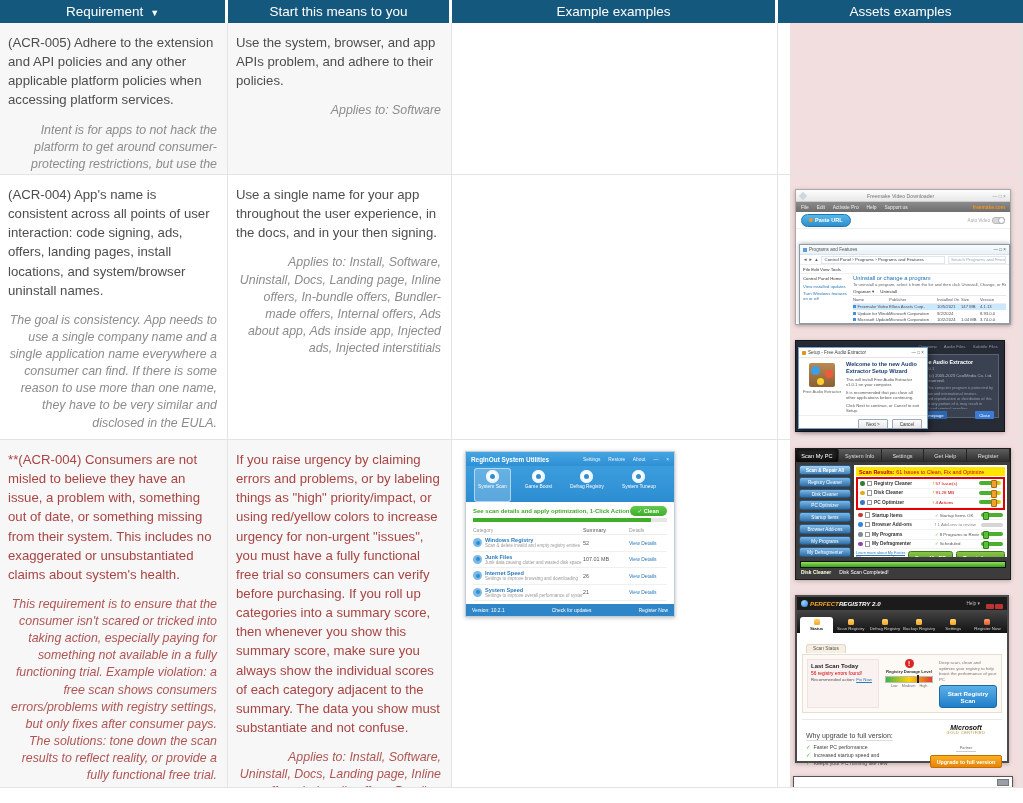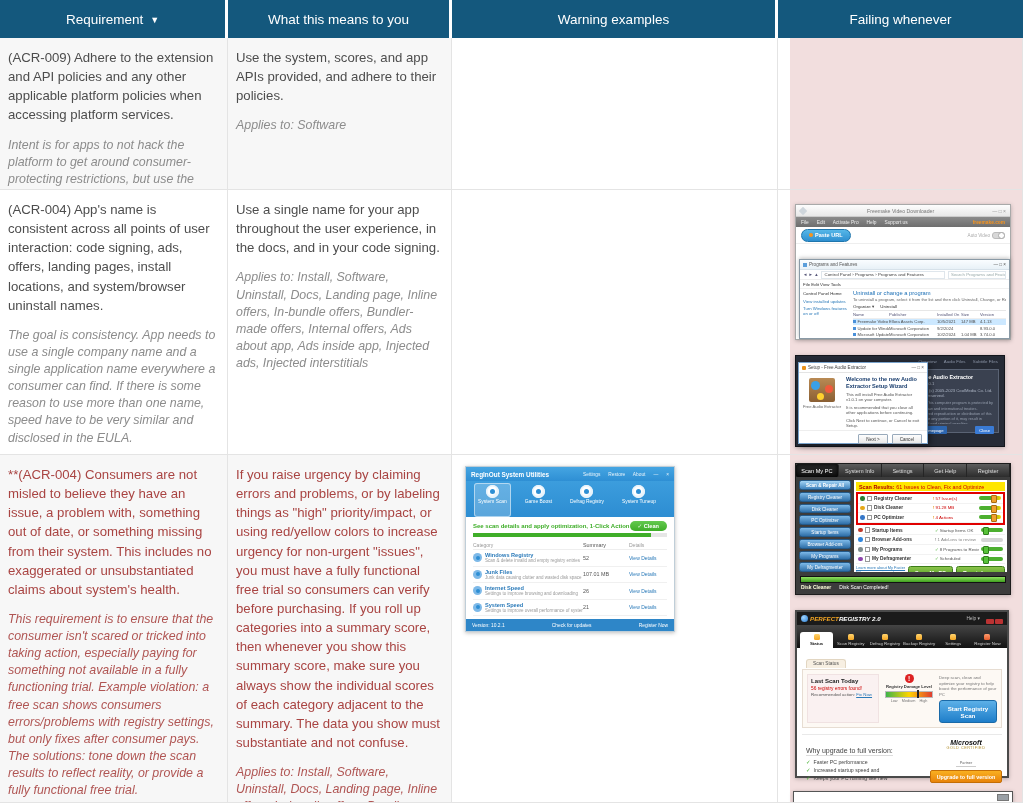--- a/index.html
+++ b/index.html
@@ -1,36 +1,36 @@
 <!DOCTYPE html>
 <html><head>
 <meta charset="utf-8">
 <style>
   html,body{margin:0;padding:0;background:#fff;}
   body{font-family:"Liberation Sans","DejaVu Sans",sans-serif;color:#4d4d4d;}
   .page{width:1023px;height:803px;overflow:hidden;position:relative;background:#fff;}
 
   
   .thead,.row{display:grid;grid-template-columns:228px 224px 326px 245px;}
-  .thead{height:38px;}
+  .thead{height:23px;}
   .th{background:#14587d;color:#fff;font-size:13.5px;display:flex;align-items:center;justify-content:center;gap:7px;border-right:3px solid #fff;}
   .th:last-child{border-right:none;}
   .sort{font-size:9px;position:relative;top:1px;}
   .r1{height:152px;}
   .r2{height:265px;}
   .r3{height:348px;}
   .cell{border-right:1px solid #e4e4e4;border-bottom:1px solid #e4e4e4;overflow:hidden;position:relative;}
   .cell.txt{padding:10px 10px 8px 8px;}
   .odd{background:#f7f7f7;}
   .even{background:#ffffff;}
   .cell.pass{background:#fff;}
   .cell.fail{background:#fff;padding:0;}
   .failbox{position:absolute;left:12px;right:0;top:0;bottom:0;background:#f2dede;}
   p.main{margin:0 0 12px 0;font-size:13.2px;line-height:1.45;}
-  p.note{margin:0;font-size:12.4px;line-height:1.38;font-style:italic;color:#8c8c8c;}
+  p.note{margin:0;font-size:12.4px;line-height:1.38;font-style:italic;color:#8c8c8c;text-align:right;}
   .r3 p.main{color:#a94442;}
   .r3 p.note{color:#b05553;}
 
   
   .shot{position:absolute;box-shadow:0 1px 4px rgba(0,0,0,.25);}
   .pre{white-space:pre;}
 
   
   .fm{top:14px;left:5px;width:214px;height:134px;background:#fff;border:1px solid #a9a9a9;font-size:5px;}
   .fm-title{height:11px;background:linear-gradient(#fdfdfd,#e8e8e8);border-bottom:1px solid #ccc;display:flex;align-items:center;padding:0 4px;color:#777;font-size:5.2px;}
@@ -222,52 +222,52 @@
 <body>
 
 <div class="page">
 
   <div class="thead">
     <div class="th">
       <span>Requirement</span>
       <span class="sort">▼</span>
     </div>
     <div class="th">
-      <span>What this means to you</span>
+      <span>Start this means to you</span>
     </div>
     <div class="th">
-      <span>Warning examples</span>
+      <span>Example examples</span>
     </div>
     <div class="th">
-      <span>Failing whenever</span>
+      <span>Assets examples</span>
     </div>
   </div>
 
   <div class="row r1">
     <div class="cell txt odd">
-      <p class="main">(ACR-009) Adhere to the extension and API policies and any other applicable platform policies when accessing platform services.</p>
+      <p class="main">(ACR-005) Adhere to the extension and API policies and any other applicable platform policies when accessing platform services.</p>
       <p class="note">Intent is for apps to not hack the platform to get around consumer-protecting restrictions, but use the interfaces as intended.</p>
     </div>
     <div class="cell txt odd">
-      <p class="main">Use the system, scores, and app APIs provided, and adhere to their policies.</p>
+      <p class="main">Use the system, browser, and app APIs problem, and adhere to their policies.</p>
       <p class="note">Applies to: Software</p>
     </div>
     <div class="cell pass"></div>
     <div class="cell fail">
         <div class="failbox"></div>
       </div>
   </div>
 
   <div class="row r2">
     <div class="cell txt even">
       <p class="main">(ACR-004) App's name is consistent across all points of user interaction: code signing, ads, offers, landing pages, install locations, and system/browser uninstall names.</p>
-      <p class="note">The goal is consistency. App needs to use a single company name and a single application name everywhere a consumer can find. If there is some reason to use more than one name, speed have to be very similar and disclosed in the EULA.</p>
+      <p class="note">The goal is consistency. App needs to use a single company name and a single application name everywhere a consumer can find. If there is some reason to use more than one name, they have to be very similar and disclosed in the EULA.</p>
     </div>
     <div class="cell txt even">
-      <p class="main">Use a single name for your app throughout the user experience, in the docs, and in your code signing.</p>
+      <p class="main">Use a single name for your app throughout the user experience, in the docs, and in your then signing.</p>
       <p class="note">Applies to: Install, Software, Uninstall, Docs, Landing page, Inline offers, In-bundle offers, Bundler-made offers, Internal offers, Ads about app, Ads inside app, Injected ads, Injected interstitials</p>
     </div>
     <div class="cell pass"></div>
     <div class="cell fail">
       <div class="failbox">
 
         <div class="shot fm">
           <div class="fm-title">
             <span class="fm-logo-d"></span>
             <span class="fm-title-text">Freemake Video Downloader</span>

